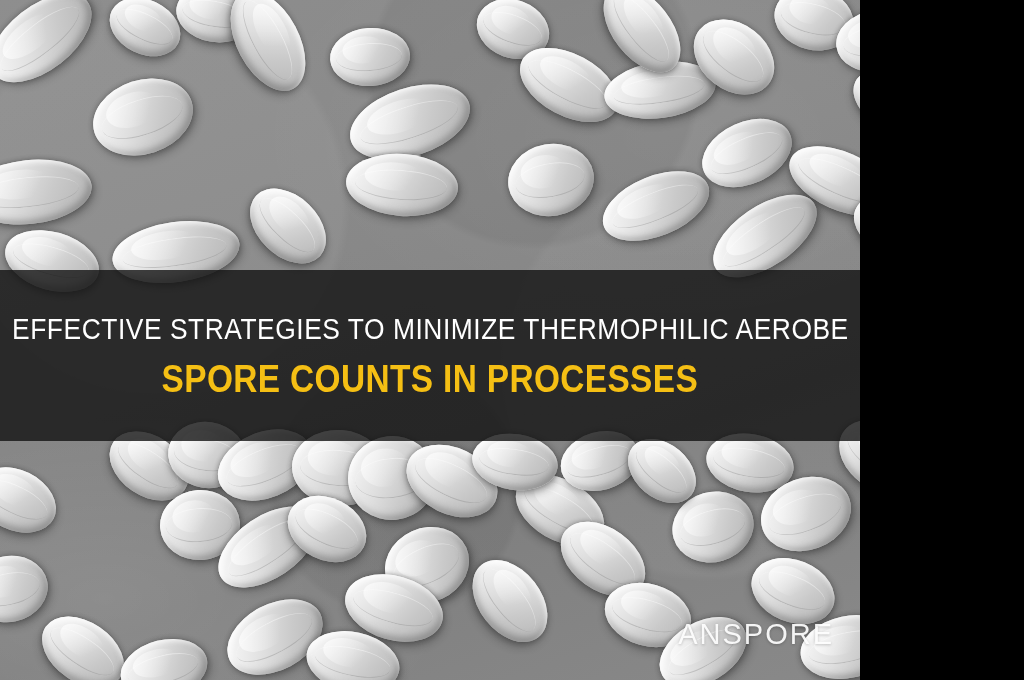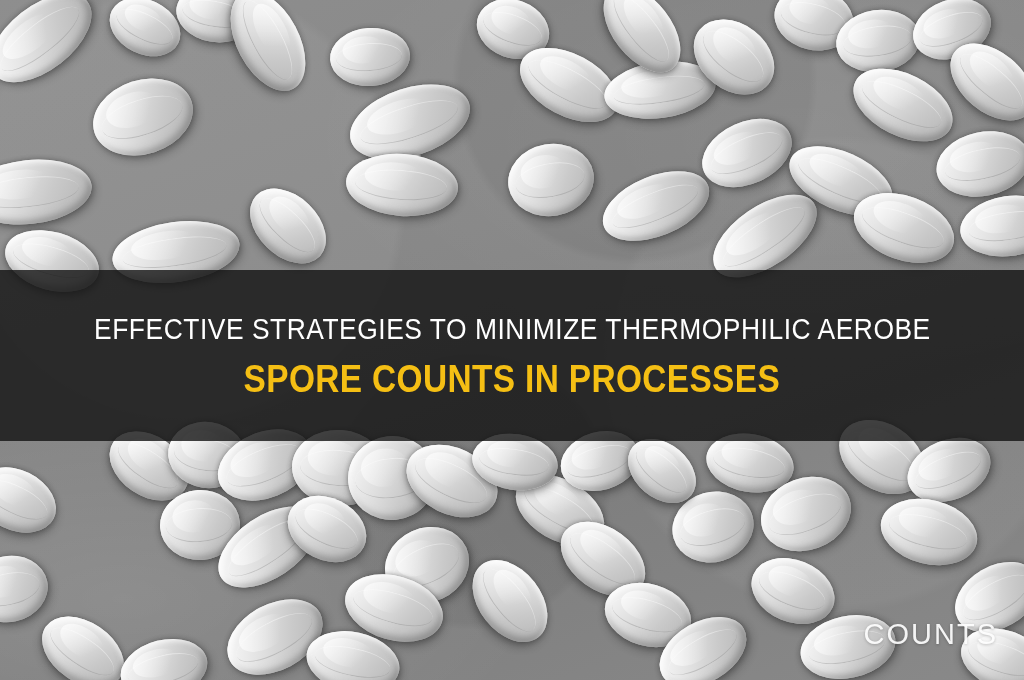--- a/index.html
+++ b/index.html
@@ -5,21 +5,21 @@
   * { margin:0; padding:0; box-sizing:border-box; }
   html, body {
     width:1024px; height:680px;
     background:#000;
     font-family:"Liberation Sans", sans-serif;
     overflow:hidden;
   }
 
   .stage {
     position:relative;
-    width:1024px;
+    width:860px;
     height:680px;
     overflow:hidden;
     background:#6d28d9;
   }
 
   
   .sem {
     position:absolute;
     inset:0;
     background:
@@ -194,15 +194,15 @@
       <div class="spore" style="left: -30px; top: 556px; width: 78px; height: 66px; transform: rotate(-12deg);"></div>
       <div class="spore" style="left: 38px; top: 622px; width: 90px; height: 60px; transform: rotate(34deg);"></div>
       <div class="spore" style="left: 120px; top: 640px; width: 88px; height: 58px; transform: rotate(-14deg);"></div>
     </div>
 
   <div class="title-band">
     <div class="title-line title-line-1">EFFECTIVE STRATEGIES TO MINIMIZE THERMOPHILIC AEROBE</div>
     <div class="title-line title-line-2">SPORE COUNTS IN PROCESSES</div>
   </div>
 
-  <div class="watermark">COUNTS</div>
+  <div class="watermark">ANSPORE</div>
 
 </div>
 
 </body></html>

